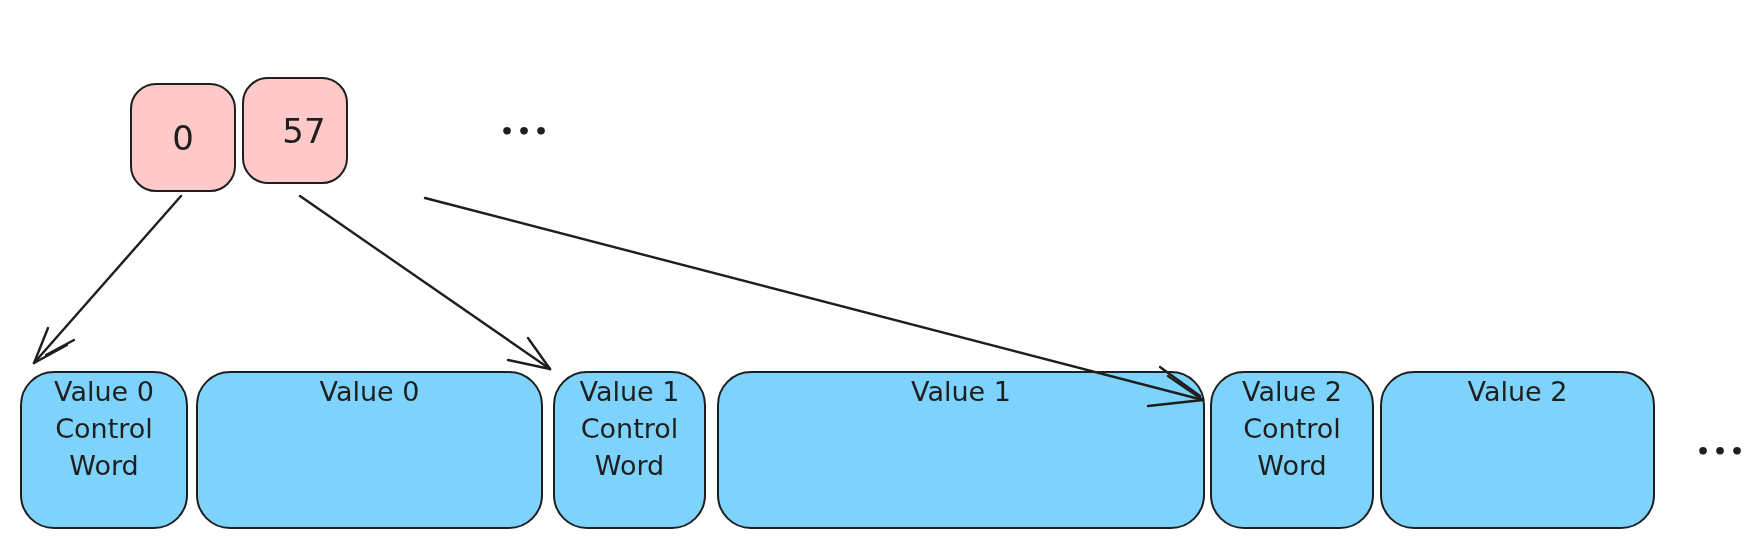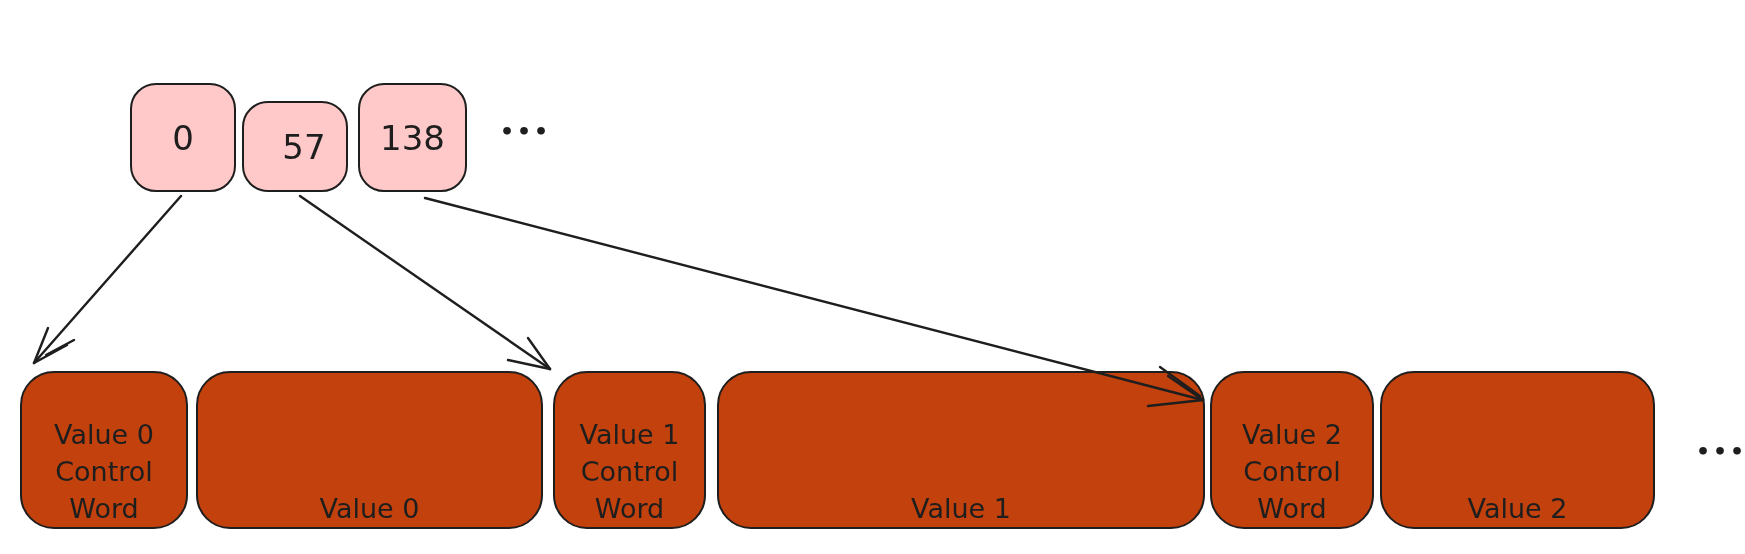--- a/index.html
+++ b/index.html
@@ -14,22 +14,22 @@
     color:#1e1e1e;
   }
   .cell {
     position:absolute; box-sizing:border-box;
     background:#ffc9c9; border:2.5px solid #1e1e1e; border-radius:26px;
     display:flex; align-items:center; justify-content:center;
     font-size:34px; color:#1e1e1e;
   }
   .seg {
     position:absolute; box-sizing:border-box;
-    background:#c2410c; border:2.5px solid #1e1e1e; border-radius:34px;
-    display:flex; align-items:flex-end; justify-content:center;
+    background:#7dd3fc; border:2.5px solid #1e1e1e; border-radius:34px;
+    display:flex; align-items:flex-start; justify-content:center;
     font-size:27px; line-height:37px; text-align:center;
     white-space:pre-line; color:#1e1e1e;
   }
   .dots {
     position:absolute; font-size:22px; letter-spacing:3px;
     line-height:24px; color:#1e1e1e; font-weight:bold;
   }
   svg.arrows {
     position:absolute; left:0; top:0; pointer-events:none;
   }
@@ -39,25 +39,22 @@
 </style>
 </head>
 <body>
 
 <div class="canvas">
 
 
   <div class="cell" style="left:130px; top:83px; width:106px; height:109px;">
     <span>0</span>
   </div>
-  <div class="cell" style="left:242px; top:101px; width:106px; height:91px;padding-left:18px;">
+  <div class="cell" style="left:242px; top:77px; width:106px; height:107px;padding-left:18px;">
     <span>57</span>
-  </div>
-  <div class="cell" style="left:358px; top:83px; width:109px; height:109px;">
-    <span>138</span>
   </div>
   <div class="dots" style="left:500px; top:120px;">•••</div>
 
   <div class="seg" style="left:20px; top:371px; width:168px; height:158px;">
     <span>Value 0
 Control
 Word</span>
   </div>
   <div class="seg" style="left:196px; top:371px; width:347px; height:158px;">
     <span>Value 0</span>

